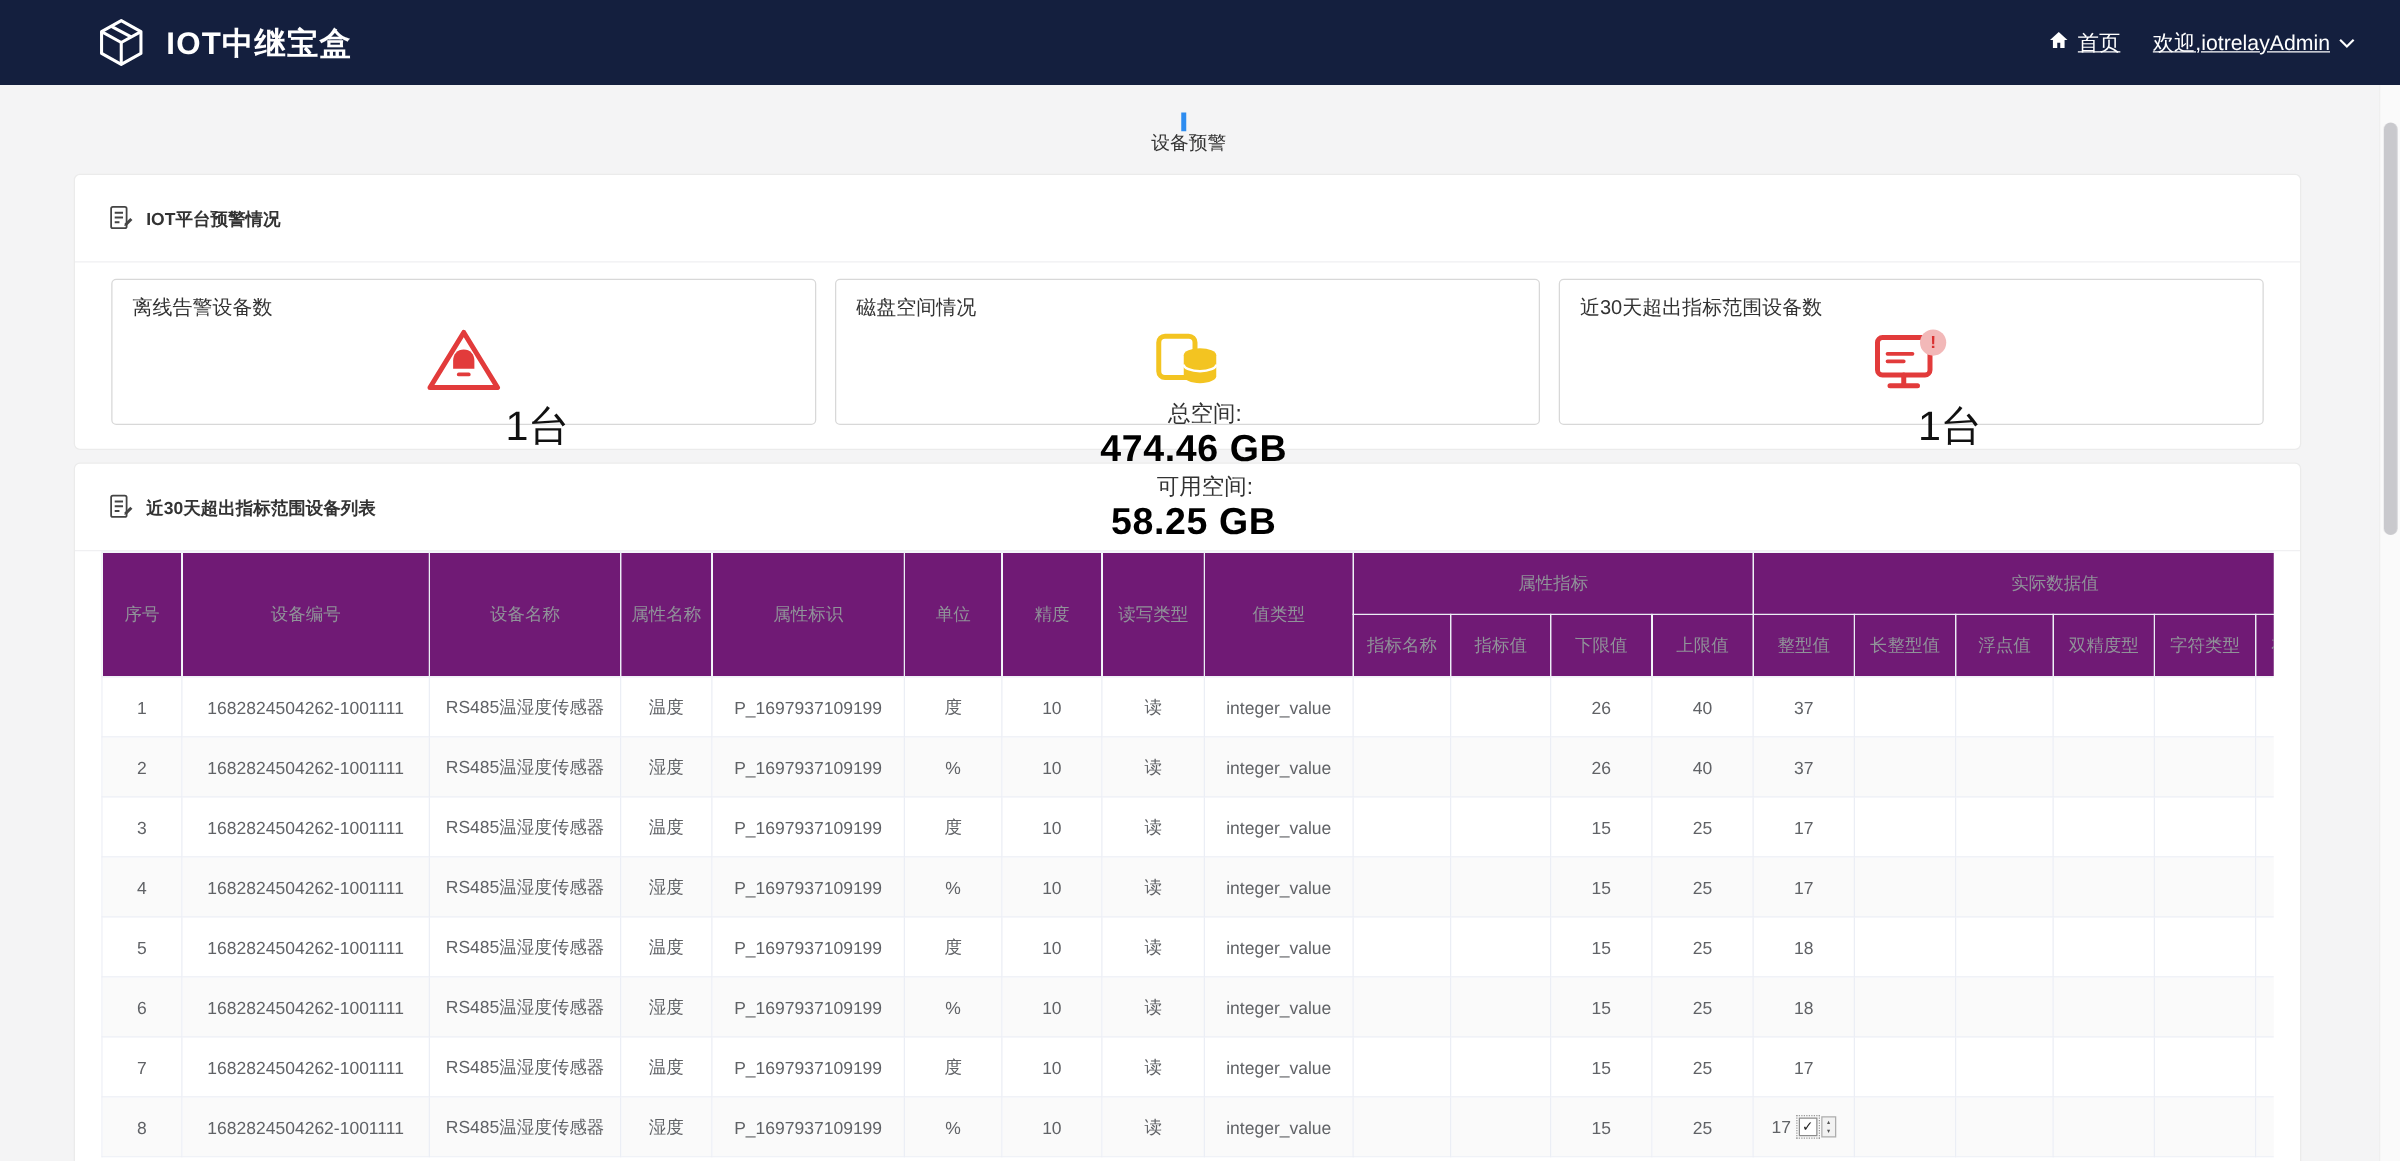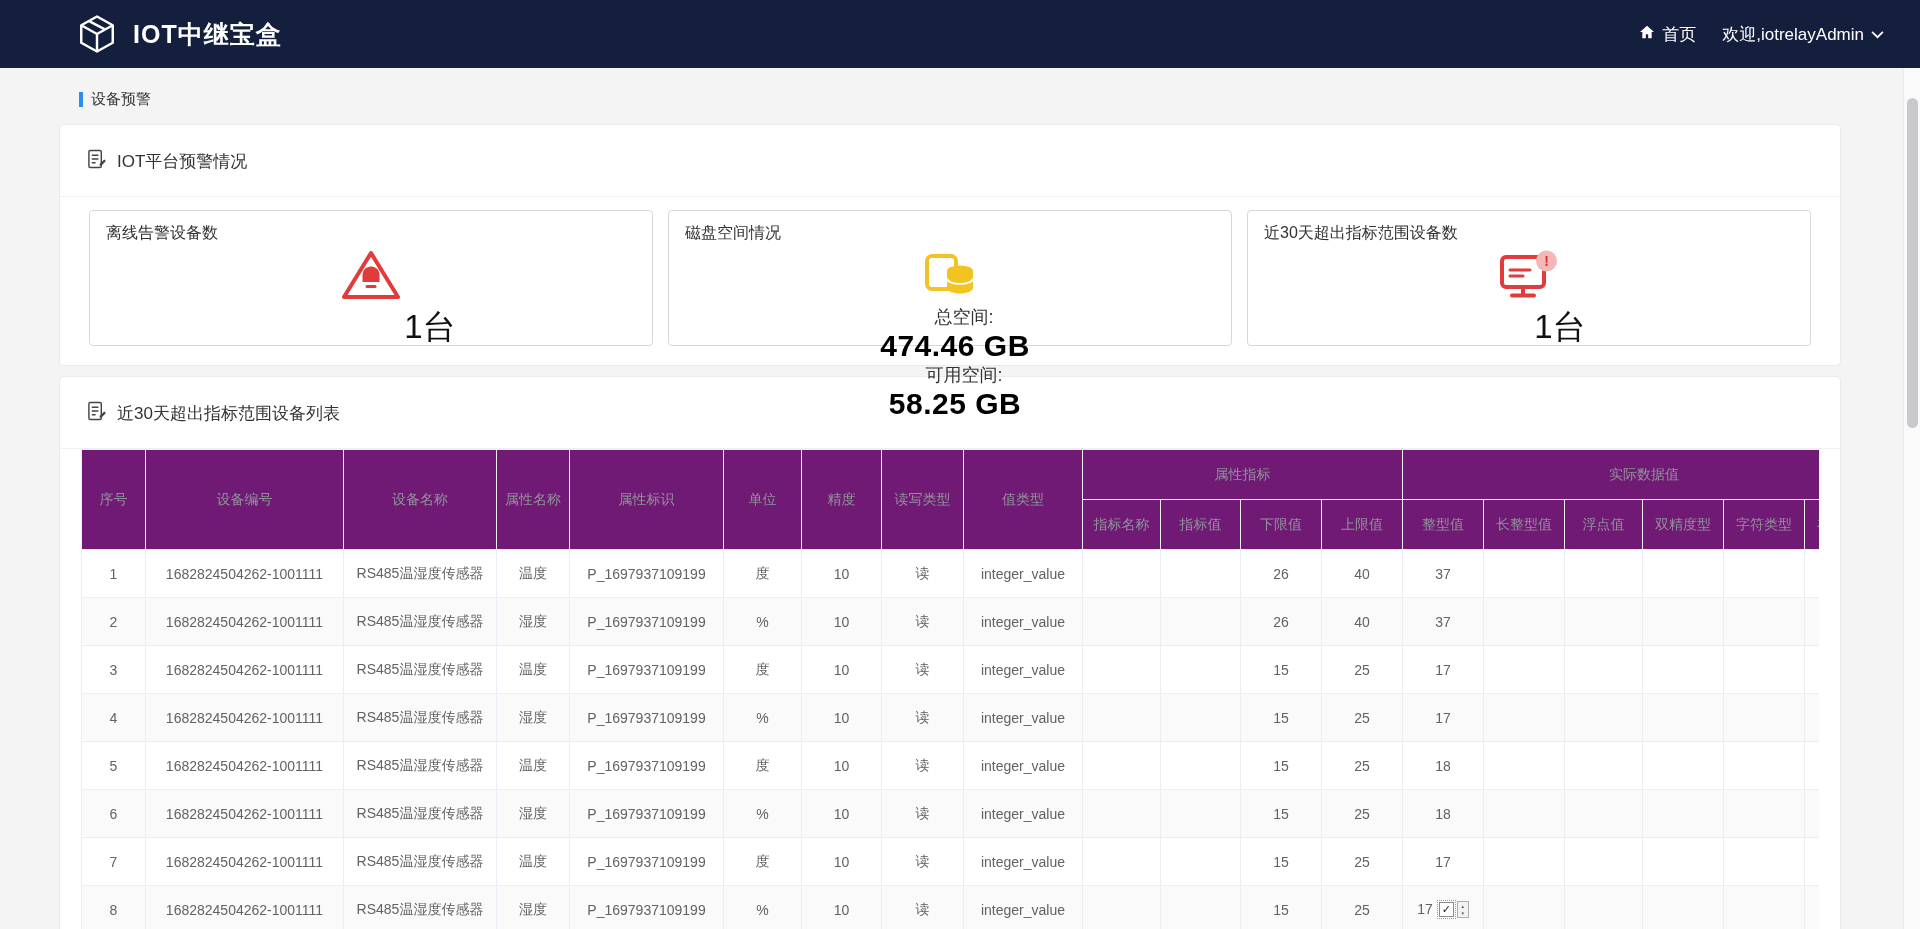--- a/index.html
+++ b/index.html
@@ -5,37 +5,37 @@
   * { margin:0; padding:0; box-sizing:border-box; }
   html,body { width:1920px; height:929px; overflow:hidden;
     font-family:"Liberation Sans","DejaVu Sans",sans-serif; background:#f4f4f5; }
 
   
   .topbar { position:relative; z-index:10; height:68px; background:#141f3e; color:#fff;
     display:flex; align-items:center; padding:0 36px 0 76px; }
   .topbar .logo { display:flex; align-items:center; }
   .brand { font-size:25px; font-weight:bold; margin-left:15px; letter-spacing:1px; }
   .slogan { font-size:24px; font-weight:bold; margin-left:96px; letter-spacing:1px; }
-  .nav-right { margin-left:auto; display:flex; align-items:center; gap:26px; font-size:17px; }
+  .nav-right { margin-left:auto; display:flex; align-items:center; gap:26px; font-size:17px;text-decoration:underline; }
   .nav-home, .nav-user { display:flex; align-items:center; gap:7px; cursor:pointer; }
 
   
   .main { padding:0 79px 0 59px; }
-  .section-title { display:flex; align-items:center; margin:22px 0 15px 20px; }
+  .section-title { display:flex; align-items:center; margin:22px 0 15px 2px;flex-direction:column; }
   .section-title .bar { width:4px; height:15px; background:#2d8cf0; margin-right:8px; }
   .section-title span.txt { font-size:15px; color:#333; }
 
   .card { background:#fff; border:1px solid #ebebeb; border-radius:5px; }
   .card + .card { margin-top:10px; }
   .card-head { display:flex; align-items:center; gap:10px; padding:23px 27px 21px;
-    border-bottom:1px solid #f0f0f2; font-size:17px; color:#333; font-weight:400; }
+    border-bottom:1px solid #f0f0f2; font-size:14px; color:#333; font-weight:700; }
 
   
   .stat-row { display:flex; gap:15px; padding:13px 29px 19px; }
-  .stat-box { flex:1; border:1px solid #d8d8d8; border-radius:4px; padding:12px 16px 14px; height:136px; }
+  .stat-box { flex:1; border:1px solid #d8d8d8; border-radius:4px; padding:12px 16px 14px; height:117px; }
   .stat-label { font-size:16px; color:#333; }
   .stat-body { display:flex; align-items:center; margin-top:5px;flex-direction:column; }
   .stat-value { font-size:33px; color:#111; font-weight:500; margin-left:118px; }
   .stat-box[data-name="stat-exceed-devices"] .stat-value { margin-left:62px; }
   .disk-label { font-size:18px; color:#333; margin-left:28px; }
   .disk-value { font-size:30px; color:#000000; font-weight:700; margin-left:10px; letter-spacing:.5px; }
 
   
   .table-area { padding:0 21px 24px; }
   .table-wrap { overflow:hidden; width:100%; }

